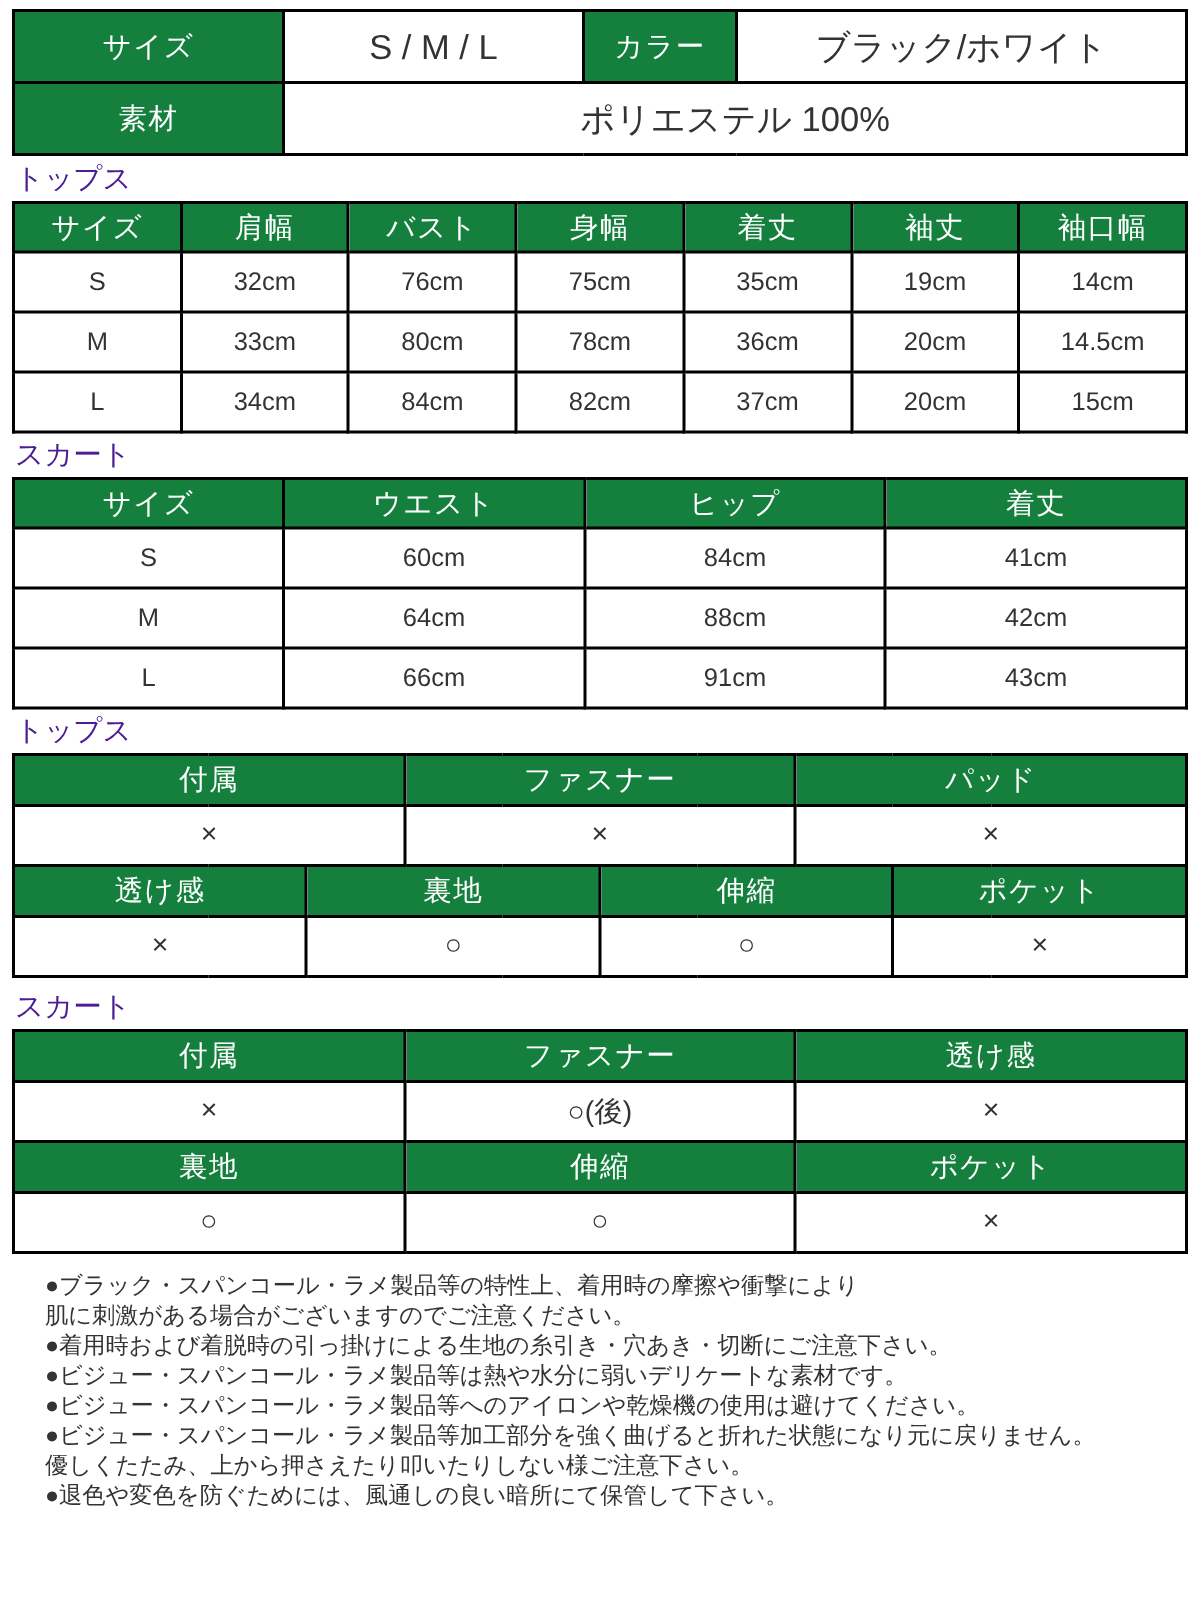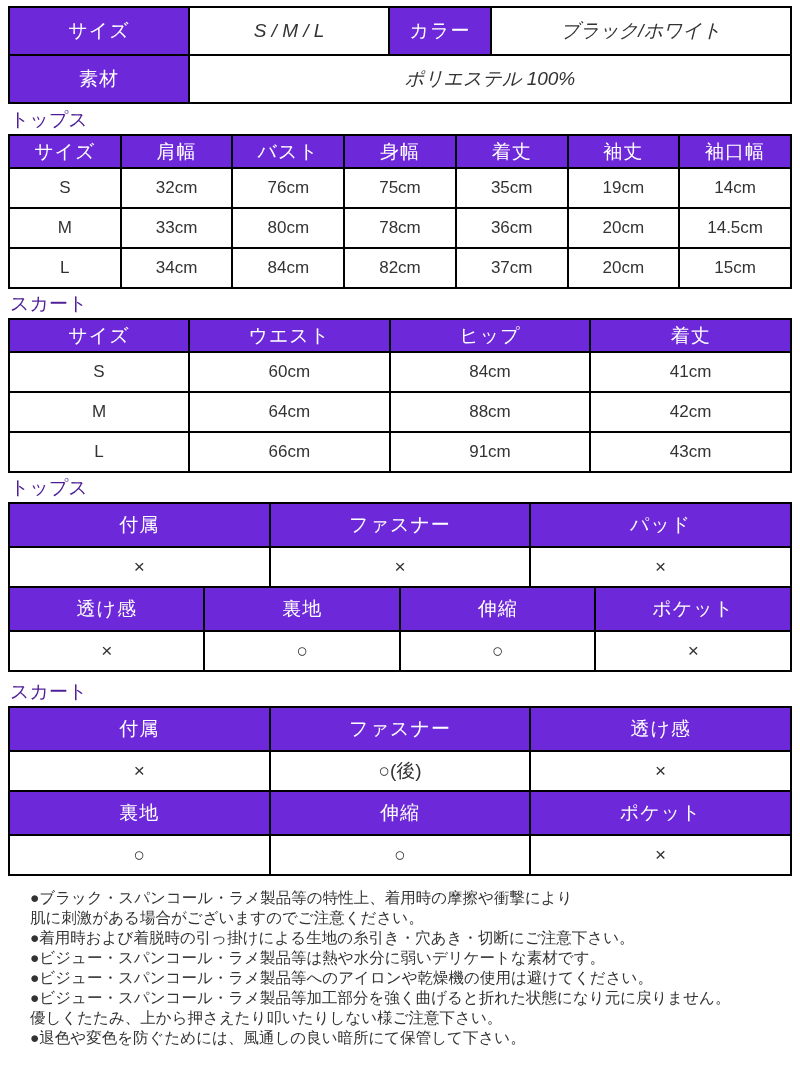--- a/index.html
+++ b/index.html
@@ -5,34 +5,34 @@
   html,body{margin:0;padding:0;}
   body{
     width:800px;height:1067px;background:#ffffff;
     font-family:"Liberation Sans","DejaVu Sans",sans-serif;
     color:#333333;-webkit-font-smoothing:antialiased;
   }
   .wrap{padding:6px 8px 0 8px;}
   table{border-collapse:collapse;width:784px;table-layout:fixed;}
   td,th{border:2px solid #000000;text-align:center;vertical-align:middle;
         padding:0;font-weight:normal;overflow:hidden;}
-  .hd{background:#6d28d9;color:#ffffff;font-size:19px;letter-spacing:1px;}
+  .hd{background:#15803d;color:#ffffff;font-size:19px;letter-spacing:1px;}
   .cell{background:#ffffff;color:#333333;}
 
   
   .info-table tr{height:48px;}
-  .info-table .cell{font-size:19px;font-style:italic;}
+  .info-table .cell{font-size:23px;}
 
   
   .size-table tr.head{height:33px;}
   .size-table tr.data{height:40px;}
   .size-table .cell{font-size:17px;}
 
   
-  .feat-table tr.head{height:44px;}
+  .feat-table tr.head{height:34px;}
   .feat-table tr.val{height:40px;}
   .feat-table .cell{font-size:19px;}
 
   .section-label{font-size:19px;color:#4c1d95;height:23px;line-height:23px;
                  margin:3px 0 3px 2px;}
   .section-label.first{margin-top:4px;}
   .section-label.gap{margin-top:8px;}
 
   .notes{margin-top:12px;padding-left:22px;font-size:15.5px;line-height:20px;
          color:#333333;white-space:nowrap;}

